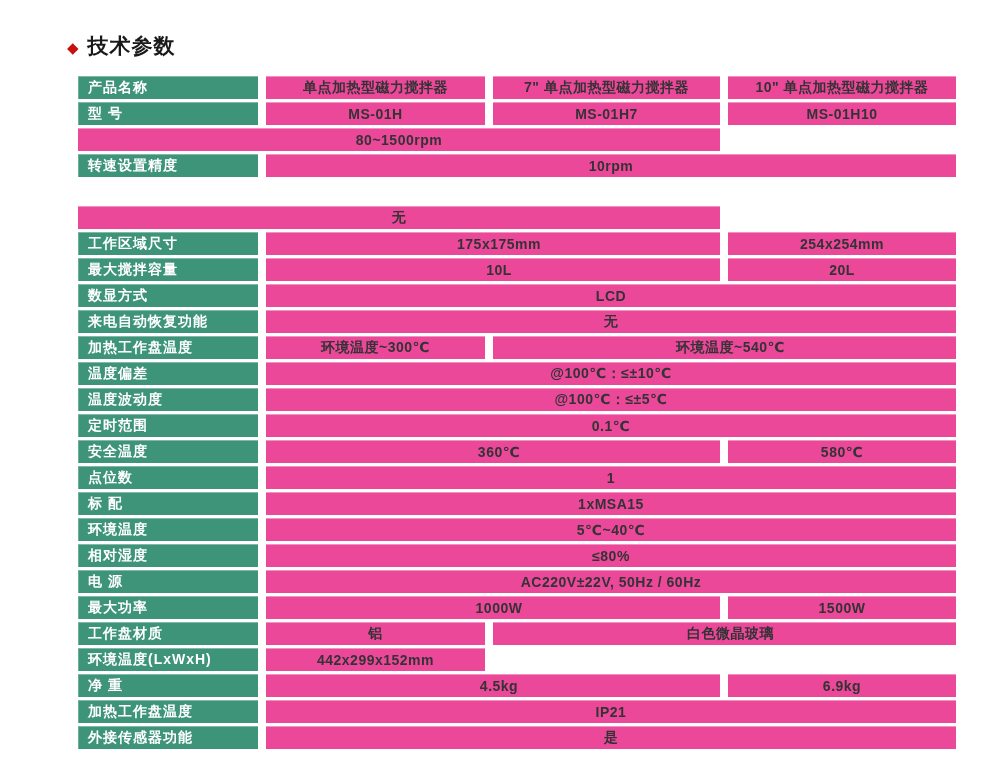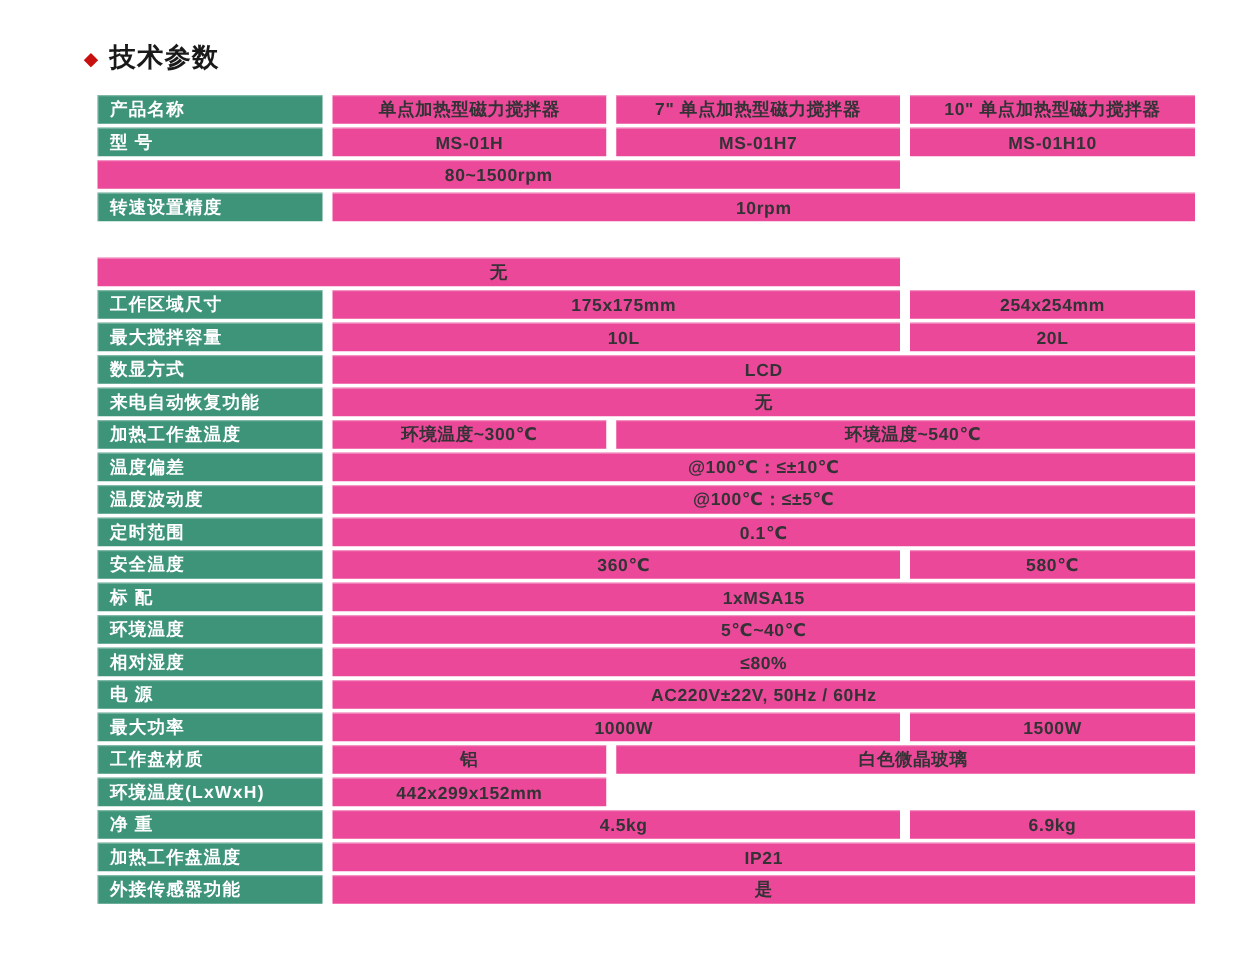--- a/index.html
+++ b/index.html
@@ -148,20 +148,24 @@
       <div class="row">
         <div class="label-cell">定时范围</div>
         <div class="data-cell span3">0.1℃</div>
       </div>
       <div class="row">
         <div class="label-cell">安全温度</div>
         <div class="data-cell span2">360℃</div>
         <div class="data-cell">580℃</div>
       </div>
       <div class="row">
+        <div class="label-cell">点位数</div>
+        <div class="data-cell span3">1</div>
+      </div>
+      <div class="row">
         <div class="label-cell">标 配</div>
         <div class="data-cell span3">1xMSA15</div>
       </div>
       <div class="row">
         <div class="label-cell">环境温度</div>
         <div class="data-cell span3">5℃~40℃</div>
       </div>
       <div class="row">
         <div class="label-cell">相对湿度</div>
         <div class="data-cell span3">≤80%</div>

